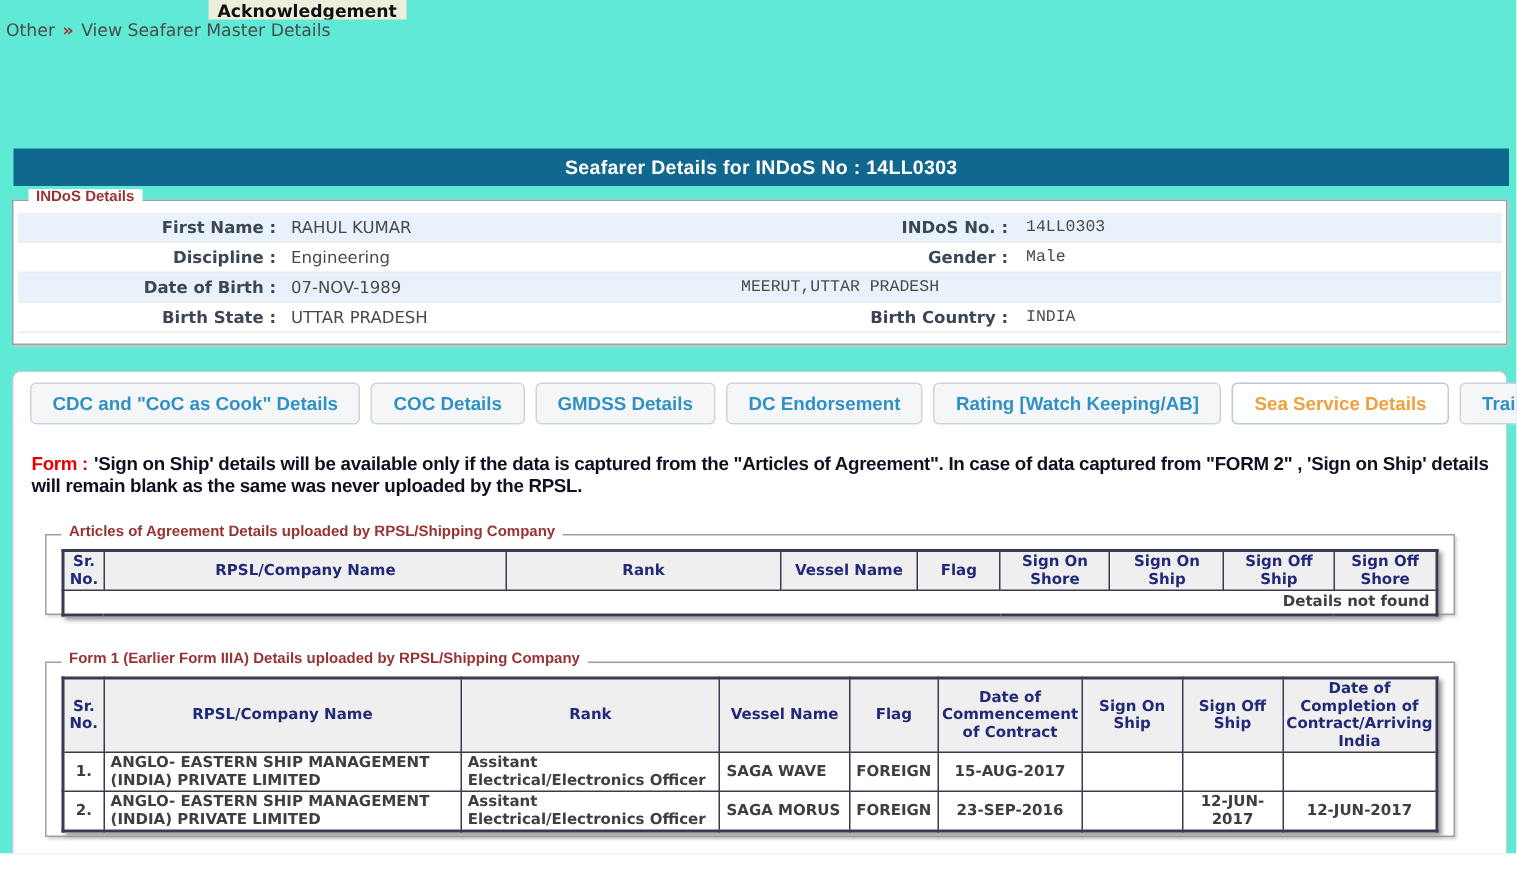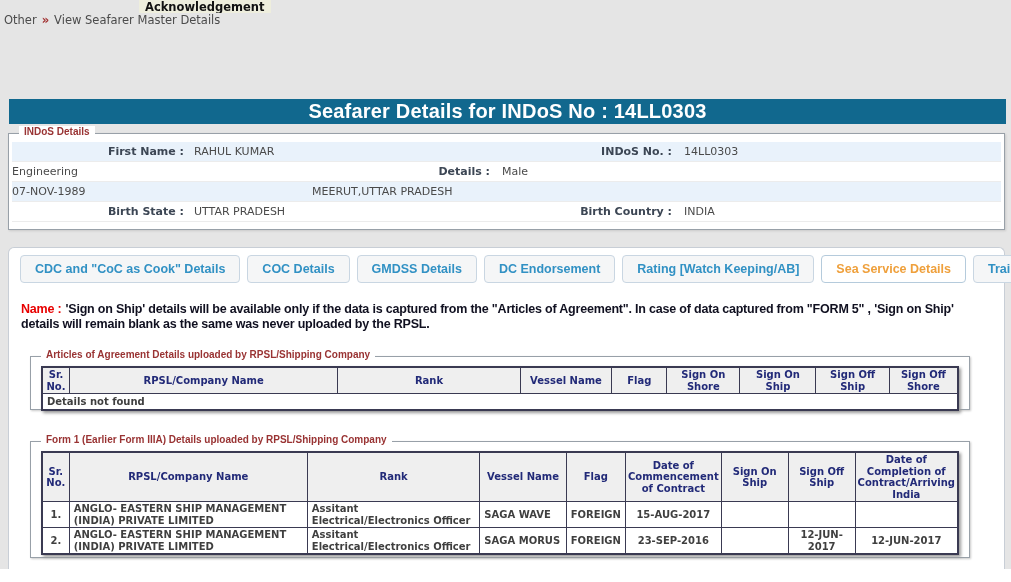--- a/index.html
+++ b/index.html
@@ -1,49 +1,49 @@
 <!DOCTYPE html>
 <html><head>
 <meta charset="utf-8">
 <style>
   * { margin:0; padding:0; box-sizing:border-box; }
   html,body { background:#fff; }
   body { font-family:"Liberation Sans", sans-serif; }
-  #page { position:relative; width:1011px; height:569px; background:#e5e5e5; overflow:hidden; }
+  #page { position:relative; width:1011px; height:569px; background:#5eead4; overflow:hidden; }
 
   
   .ack { position:absolute; left:139px; top:0; height:13px; line-height:14px; overflow:hidden;
          background:#eeeedd; color:#111; font-weight:bold; font-size:11.5px; padding:0 6px;
          font-family:"DejaVu Sans", sans-serif; }
 
   
   .crumbs { position:absolute; left:4px; top:13px; font-size:11.5px; color:#4b4b4b;
             font-family:"DejaVu Sans", sans-serif; }
   .crumbs .sep { color:#a23333; margin:0 5px; font-weight:bold; }
 
   
   .titlebar { position:absolute; left:9px; top:99px; width:997px; height:25px; background:#11688e;
-              color:#fff; font-weight:bold; font-size:20px; text-align:center; line-height:25px;
+              color:#fff; font-weight:bold; font-size:13px; text-align:center; line-height:25px;
               letter-spacing:0.2px; }
 
   
   .fset { position:absolute; border:1px solid #98a0a8; background:#fff; box-shadow:1px 1px 2px #c9c9c9; }
   .fset .legend { position:absolute; top:-8px; left:10px; background:#fff; padding:0 5px;
                   color:#993333; font-weight:bold; font-size:10px; white-space:nowrap; }
 
   
   #indos { left:8px; top:133px; width:997px; height:97px; }
   .irows { position:absolute; left:3px; right:3px; top:8px; }
   .irow { display:flex; height:20px; line-height:20px; font-size:11px; border-bottom:1px solid #ececec;
           font-family:"DejaVu Sans", sans-serif; }
   .irow.alt { background:#e9f2fb; }
   .ilabel { width:182px; text-align:right; padding-right:10px; font-weight:bold; color:#3c4654; }
   .ival1 { width:300px; color:#4a4a4a; }
   .ilabel2 { width:190px; text-align:right; padding-right:12px; font-weight:bold; color:#3c4654; }
-  .ival2 { flex:1; color:#4a4a4a; }
+  .ival2 { flex:1; color:#4a4a4a;font-family:Liberation Mono, monospace; }
 
   
   .panel { position:absolute; left:8px; top:247px; width:997px; height:335px; background:#fff;
            border:1px solid #c8ced6; border-bottom:none; border-radius:6px 6px 0 0; }
   .tabs { position:absolute; left:11px; top:7px; display:flex; gap:7px; }
   .tab { height:28px; line-height:26px; padding:0 14px; background:#f5f6f7; border:1px solid #c9d6e2;
          border-radius:4px; color:#3191c4; font-weight:bold; font-size:12.5px; cursor:pointer;
          white-space:nowrap; }
   .tab.active { background:#fff; border-color:#b5cbdc; color:#efa03c; }
 
@@ -62,21 +62,21 @@
   table.grid th, table.grid td { border:1px solid #3a3a52; }
   table.grid { border:2px solid #3a3a52; }
   table.grid th { background:#efefef; color:#222a78; font-weight:bold; font-size:10px;
                   text-align:center; padding:1px 2px; line-height:11.5px; }
   #aoa-tbl th { height:26px; }
   #form1-tbl th { height:46px; }
   table.grid td { font-size:10px; font-weight:bold; color:#3f3f3f; padding:1px 4px; line-height:11.5px; }
   td.c { text-align:center; }
   td.l { text-align:left; }
   #form1-tbl tbody tr { height:26px; }
-  .empty-row td { color:#e00000; font-size:11px; text-align:left; height:16px; }
+  .empty-row td { color:#e00000; font-size:11px; text-align:right; height:16px; }
 </style>
 </head>
 <body>
 
 <div id="page">
 
   <div class="ack">Acknowledgement</div>
 
   <div class="crumbs">
     <span>Other</span><span class="sep">»</span><span>View Seafarer Master Details</span>
@@ -87,25 +87,27 @@
   <div class="fset" id="indos">
     <span class="legend">INDoS Details</span>
     <div class="irows">
       <div class="irow alt">
         <span class="ilabel">First Name :</span>
         <span class="ival1">RAHUL KUMAR</span>
         <span class="ilabel2">INDoS No. :</span>
         <span class="ival2">14LL0303</span>
       </div>
       <div class="irow">
+        <span class="ilabel">Discipline :</span>
         <span class="ival1">Engineering</span>
-        <span class="ilabel2">Details :</span>
+        <span class="ilabel2">Gender :</span>
         <span class="ival2">Male</span>
       </div>
       <div class="irow alt">
+        <span class="ilabel">Date of Birth :</span>
         <span class="ival1">07-NOV-1989</span>
         <span class="ival2">MEERUT,UTTAR PRADESH</span>
       </div>
       <div class="irow">
         <span class="ilabel">Birth State :</span>
         <span class="ival1">UTTAR PRADESH</span>
         <span class="ilabel2">Birth Country :</span>
         <span class="ival2">INDIA</span>
       </div>
     </div>
@@ -117,21 +119,21 @@
       <div class="tab">COC Details</div>
       <div class="tab">GMDSS Details</div>
       <div class="tab">DC Endorsement</div>
       <div class="tab">Rating [Watch Keeping/AB]</div>
       <div class="tab active">Sea Service Details</div>
       <div class="tab">Training Details</div>
     </div>
   </div>
 
   <div class="note">
-    <span class="pfx">Name :</span><span>'Sign on Ship' details will be available only if the data is captured from the "Articles of Agreement". In case of data captured from "FORM 5" , 'Sign on Ship' details will remain blank as the same was never uploaded by the RPSL.</span>
+    <span class="pfx">Form :</span><span>'Sign on Ship' details will be available only if the data is captured from the "Articles of Agreement". In case of data captured from "FORM 2" , 'Sign on Ship' details will remain blank as the same was never uploaded by the RPSL.</span>
   </div>
 
   <div class="fset" id="aoa-box">
     <span class="legend">Articles of Agreement Details uploaded by RPSL/Shipping Company</span>
     <table class="grid" id="aoa-tbl">
       <colgroup>
         <col style="width:3%">
           <col style="width:29.3%">
           <col style="width:19.9%">
           <col style="width:10%">

